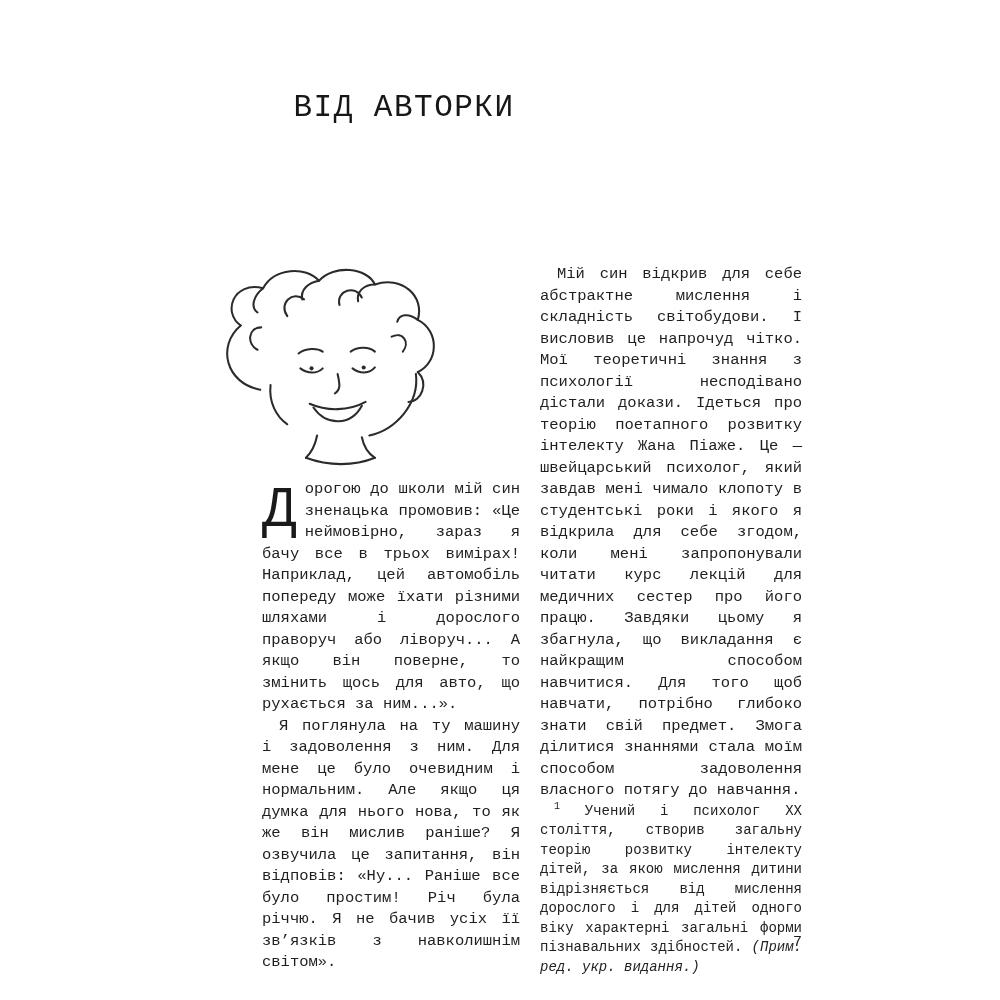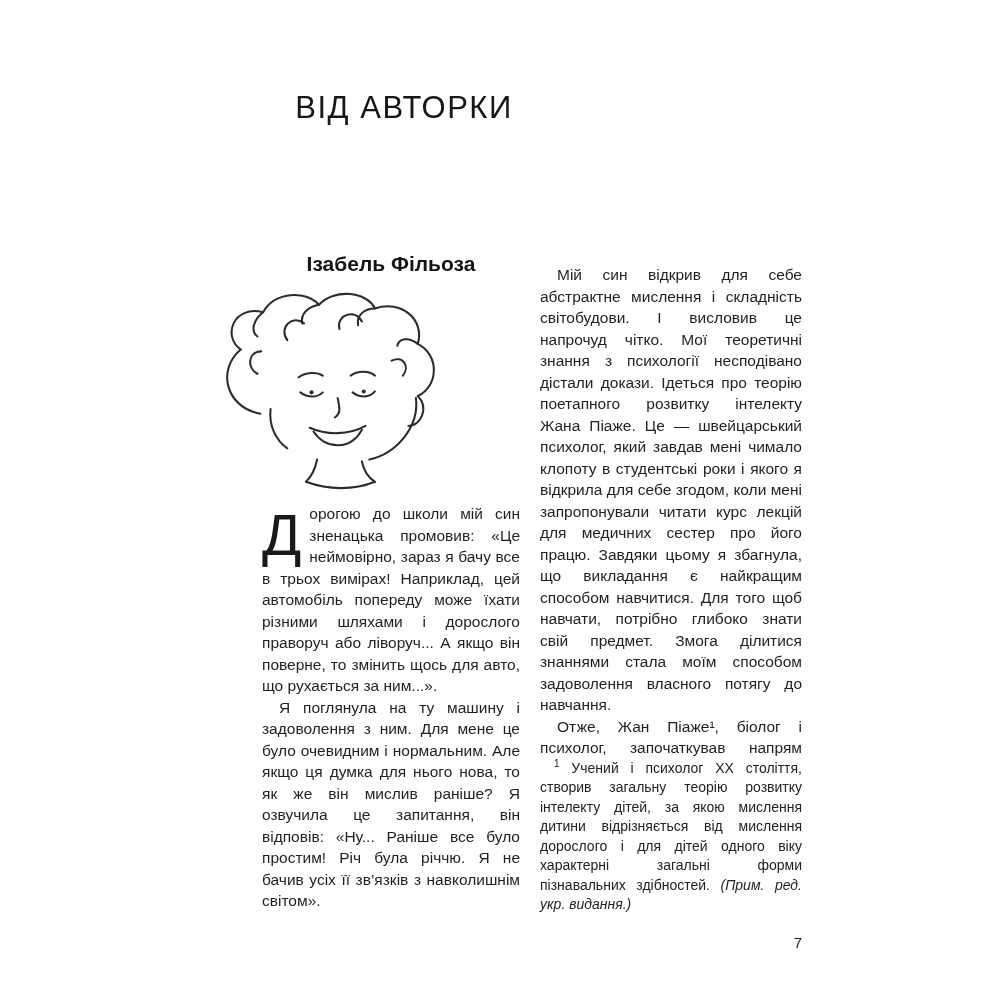--- a/index.html
+++ b/index.html
@@ -2,21 +2,21 @@
 <html lang="uk"><head>
 <meta charset="utf-8">
 <style>
   html, body { margin: 0; padding: 0; background: #ffffff; }
   .page {
     position: relative;
     width: 808px;
     height: 1000px;
     background: #ffffff;
     color: #1c1c1c;
-    font-family: Liberation Sans, sans-serif;
+    font-family: Liberation Mono, monospace;
     overflow: hidden;
   }
   .title {
     position: absolute;
     top: 90px;
     left: 0;
     width: 100%;
     margin: 0;
     text-align: center;
     font-size: 31px;
@@ -78,21 +78,20 @@
   }
 </style>
 </head>
 <body>
 
 <div class="page">
 
   <h1 class="title">ВІД АВТОРКИ</h1>
 
   <div class="col col-left">
-    <div class="author">Ізабель Фільоза</div>
 
     <div class="portrait">
       <svg width="265" height="205" viewBox="0 0 265 220" fill="none" stroke="#2b2b2b" stroke-width="2.2" stroke-linecap="round" stroke-linejoin="round">
 
         <path d="M55,135 C18,128 8,88 34,66"></path>
         <path d="M34,66 C14,52 26,18 58,26 C48,34 44,46 52,52"></path>
         <path d="M58,26 C70,4 104,2 118,18 C106,20 98,28 100,38"></path>
         <path d="M118,18 C134,0 170,4 178,22 C166,22 158,30 160,40"></path>
         <path d="M178,22 C206,12 232,34 224,60 C214,52 204,54 202,62"></path>
         <path d="M224,60 C248,72 246,106 224,116"></path>
@@ -125,20 +124,19 @@
     </div>
 
     <p class="body-text"><span class="dropcap">Д</span><span>орогою до школи мій син зненацька промовив: «Це неймовірно, зараз я бачу все в трьох вимірах! Наприклад, цей автомобіль попереду може їхати різними шляхами і дорослого праворуч або ліворуч... А якщо він поверне, то змінить щось для авто, що рухається за ним...».</span></p>
 
     <p class="body-text indent">Я поглянула на ту машину і задоволення з ним. Для мене це було очевидним і нормальним. Але якщо ця думка для нього нова, то як же він мислив раніше? Я озвучила це запитання, він відповів: «Ну... Раніше все було простим! Річ була річчю. Я не бачив усіх її зв’язків з навколишнім світом».</p>
   </div>
 
   <div class="col col-right">
     <p class="body-text indent">Мій син відкрив для себе абстрактне мислення і складність світобудови. І висловив це напрочуд чітко. Мої теоретичні знання з психології несподівано дістали докази. Ідеться про теорію поетапного розвитку інтелекту Жана Піаже. Це — швейцарський психолог, який завдав мені чимало клопоту в студентські роки і якого я відкрила для себе згодом, коли мені запропонували читати курс лекцій для медичних сестер про його працю. Завдяки цьому я збагнула, що викладання є найкращим способом навчитися. Для того щоб навчати, потрібно глибоко знати свій предмет. Змога ділитися знаннями стала моїм способом задоволення власного потягу до навчання.</p>
 
-    <p class="body-text indent last-justify">Отже, Жан Піаже¹, біолог і психолог, започаткував напрям</p>
 
     <div class="footnote"><sup>1</sup><span> Учений і психолог XX століття, створив загальну теорію розвитку інтелекту дітей, за якою мислення дитини відрізняється від мислення дорослого і для дітей одного віку характерні загальні форми пізнавальних здібностей. </span><em>(Прим. ред. укр. видання.)</em></div>
   </div>
 
   <div class="page-number">7</div>
 
 </div>
 
 </body></html>

